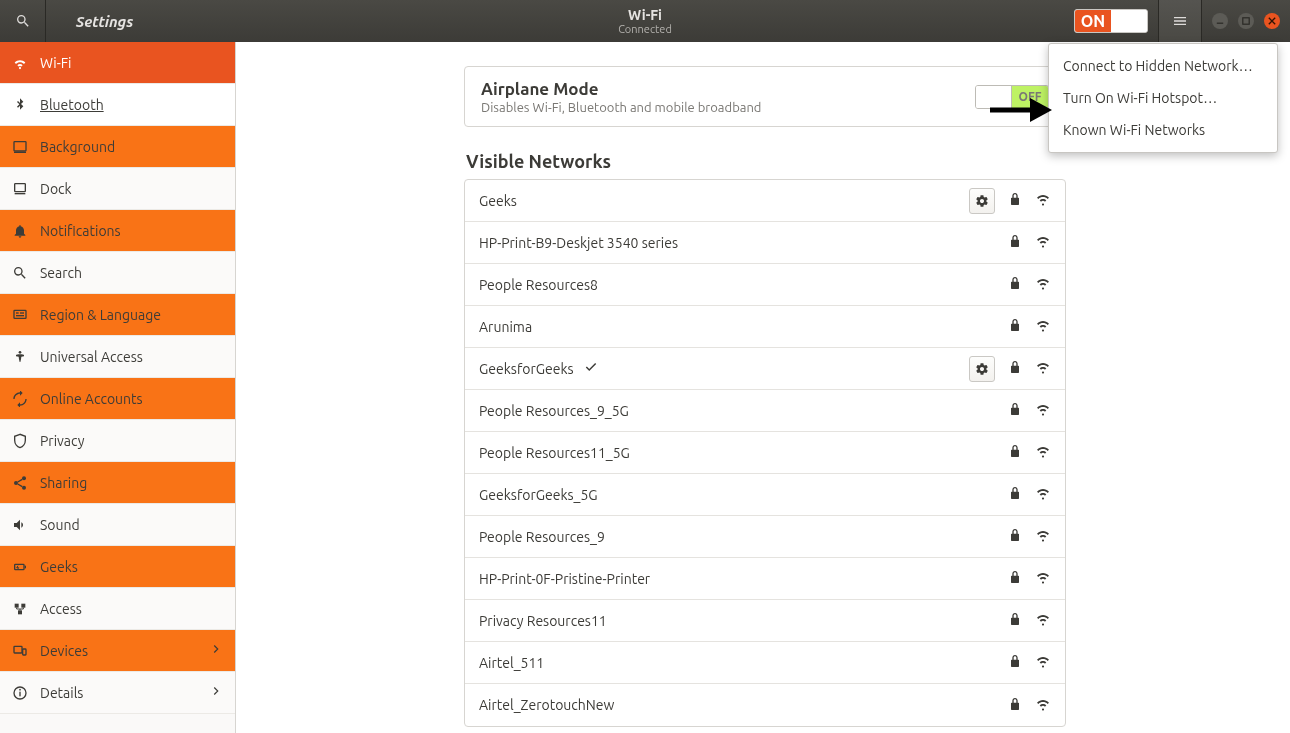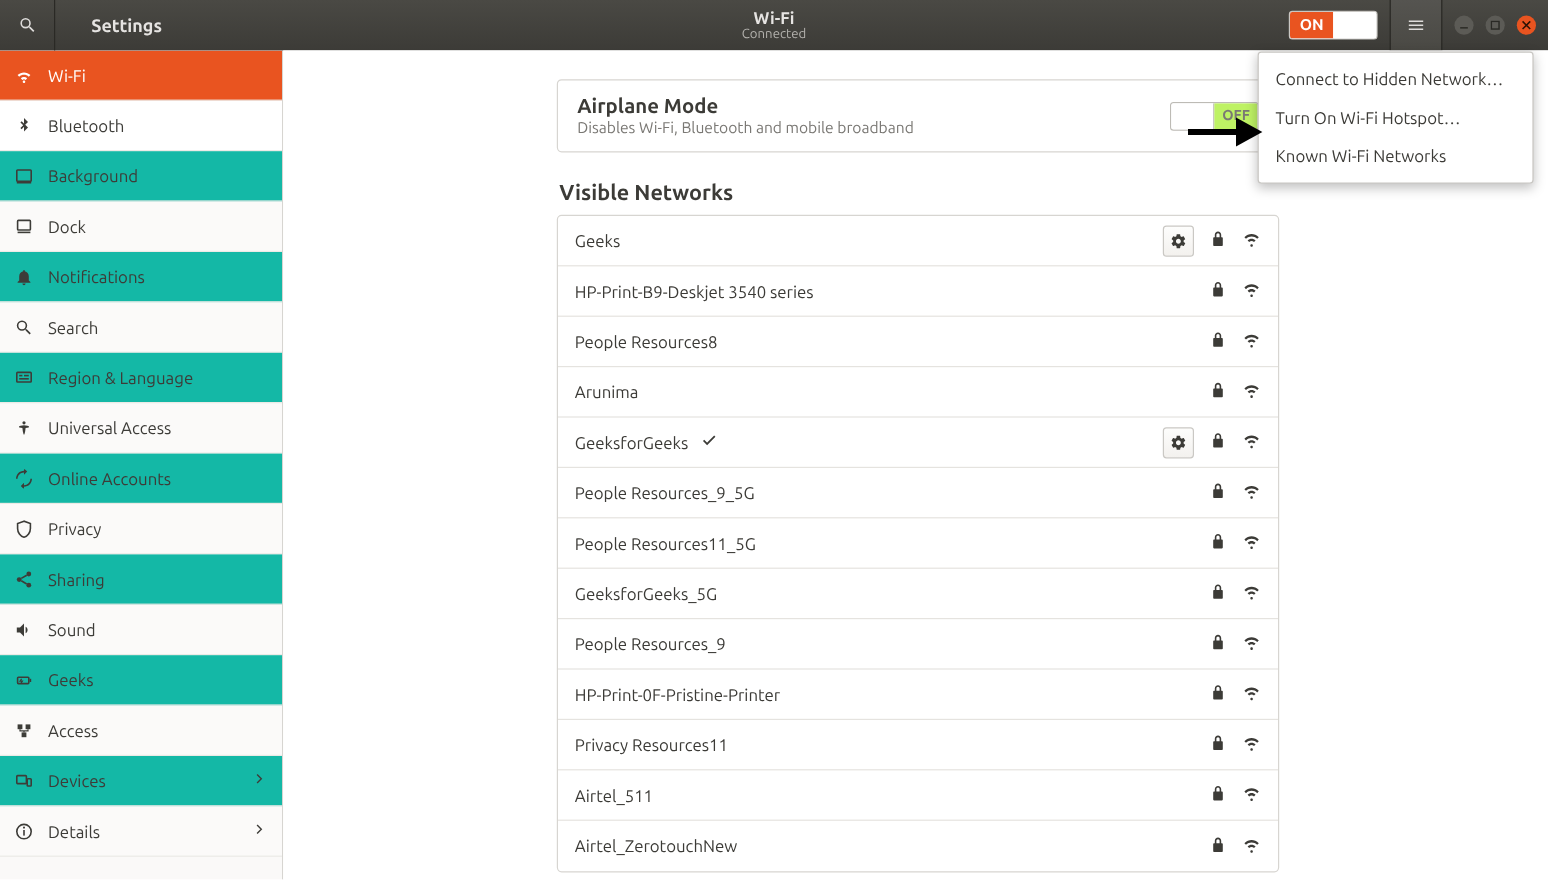--- a/index.html
+++ b/index.html
@@ -19,20 +19,21 @@
 .header .search-btn {
   width: 46px; height: 42px;
   display:flex; align-items:center; justify-content:center;
   border-right: 1px solid #2a2925;
 }
 .header .app-title {
   padding-left: 30px;
   font-weight: bold;
   font-size: 15px;
   color: #e6e4e2;
+  font-style: italic;
 }
 .header .center-title {
   position: absolute;
   left: 50%; transform: translateX(-50%);
   text-align: center;
 }
 .header .center-title .t1 { font-weight: bold; font-size: 14px; color: #e6e4e2; }
 .header .center-title .t2 { font-size: 11px; color: #b3b1ad; }
 .header .right {
   margin-left: auto;
@@ -45,21 +46,21 @@
   background: #fff;
   border-radius: 3px;
   display:flex;
   overflow:hidden;
   margin-right: 10px;
   border: 1px solid #c9c7c3;
 }
 .on-toggle .on-half {
   width: 50%; background:#e95420; color:#fff;
   display:flex; align-items:center; justify-content:center;
-  font-size: 13px; font-weight: bold;
+  font-size: 16px; font-weight: bold;
 }
 .on-toggle .slider-half {
   width: 50%; background:#fff;
 }
 .hamburger-btn {
   width: 44px; height: 42px;
   background: linear-gradient(to bottom, #555450, #4a4944);
   border-left: 1px solid #2a2925;
   border-right: 1px solid #2a2925;
   display:flex; align-items:center; justify-content:center;
@@ -89,21 +90,21 @@
   display:flex;
   align-items:center;
   padding: 0 12px;
   gap: 12px;
   font-size: 14px;
   color: #3d3c38;
   border-bottom: 1px solid #eceae6;
   background: #fbfaf9;
   cursor: pointer;
 }
-.sidebar-item.alt { background: #14b8a6; }
+.sidebar-item.alt { background: #f97316; }
 .sidebar-item.active {
   background: #e95420;
   color: #fff;
 }
 .sidebar-item .chevron { margin-left: auto; }
 .sidebar-item .ic { width: 16px; height:16px; display:flex; align-items:center; justify-content:center; }
 .sidebar-item .ic svg { width:16px; height:16px; fill: currentColor; }
 
 .content {
   flex: 1;
@@ -267,21 +268,21 @@
 <div class="main">
   <div class="sidebar" id="sidebar">
       <div class="sidebar-item active">
         <span class="ic">
           <svg viewBox="0 0 24 24">
             <path d="M12 18c.9 0 1.6.7 1.6 1.6S12.9 21.2 12 21.2s-1.6-.7-1.6-1.6S11.1 18 12 18zM4 11.4l2 2c3.3-3.3 8.7-3.3 12 0l2-2C15.5 6.9 8.5 6.9 4 11.4z M8 15.4l2 2c1.1-1.1 2.9-1.1 4 0l2-2C13.7 13.1 10.3 13.1 8 15.4z"></path>
           </svg>
         </span>
         <span>Wi-Fi</span>
       </div>
-      <div class="sidebar-item" style="background: rgb(255, 255, 255);">
+      <div class="sidebar-item" style="background: rgb(255, 255, 255); text-decoration: underline;">
         <span class="ic">
           <svg viewBox="0 0 24 24">
             <path d="M12 2l5 5-3.5 3.5L17 14l-5 5V13l-3 3-1.5-1.5L11 11 7.5 7.5 9 6l3 3V2z"></path>
           </svg>
         </span>
         <span>Bluetooth</span>
       </div>
       <div class="sidebar-item alt">
         <span class="ic">
           <svg viewBox="0 0 24 24">

